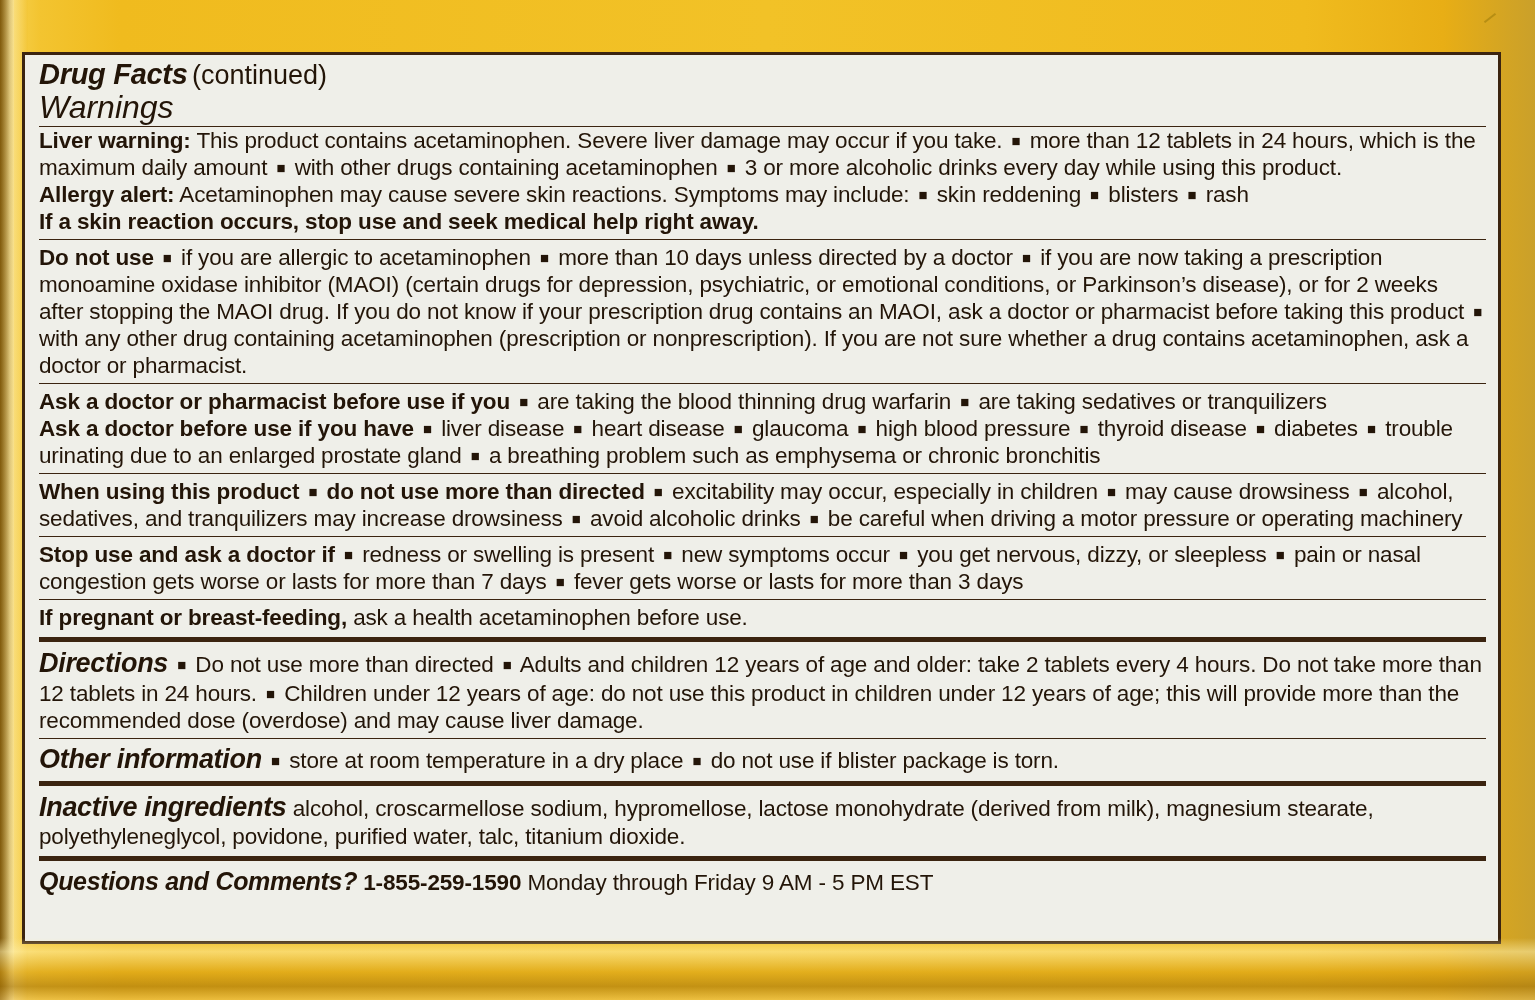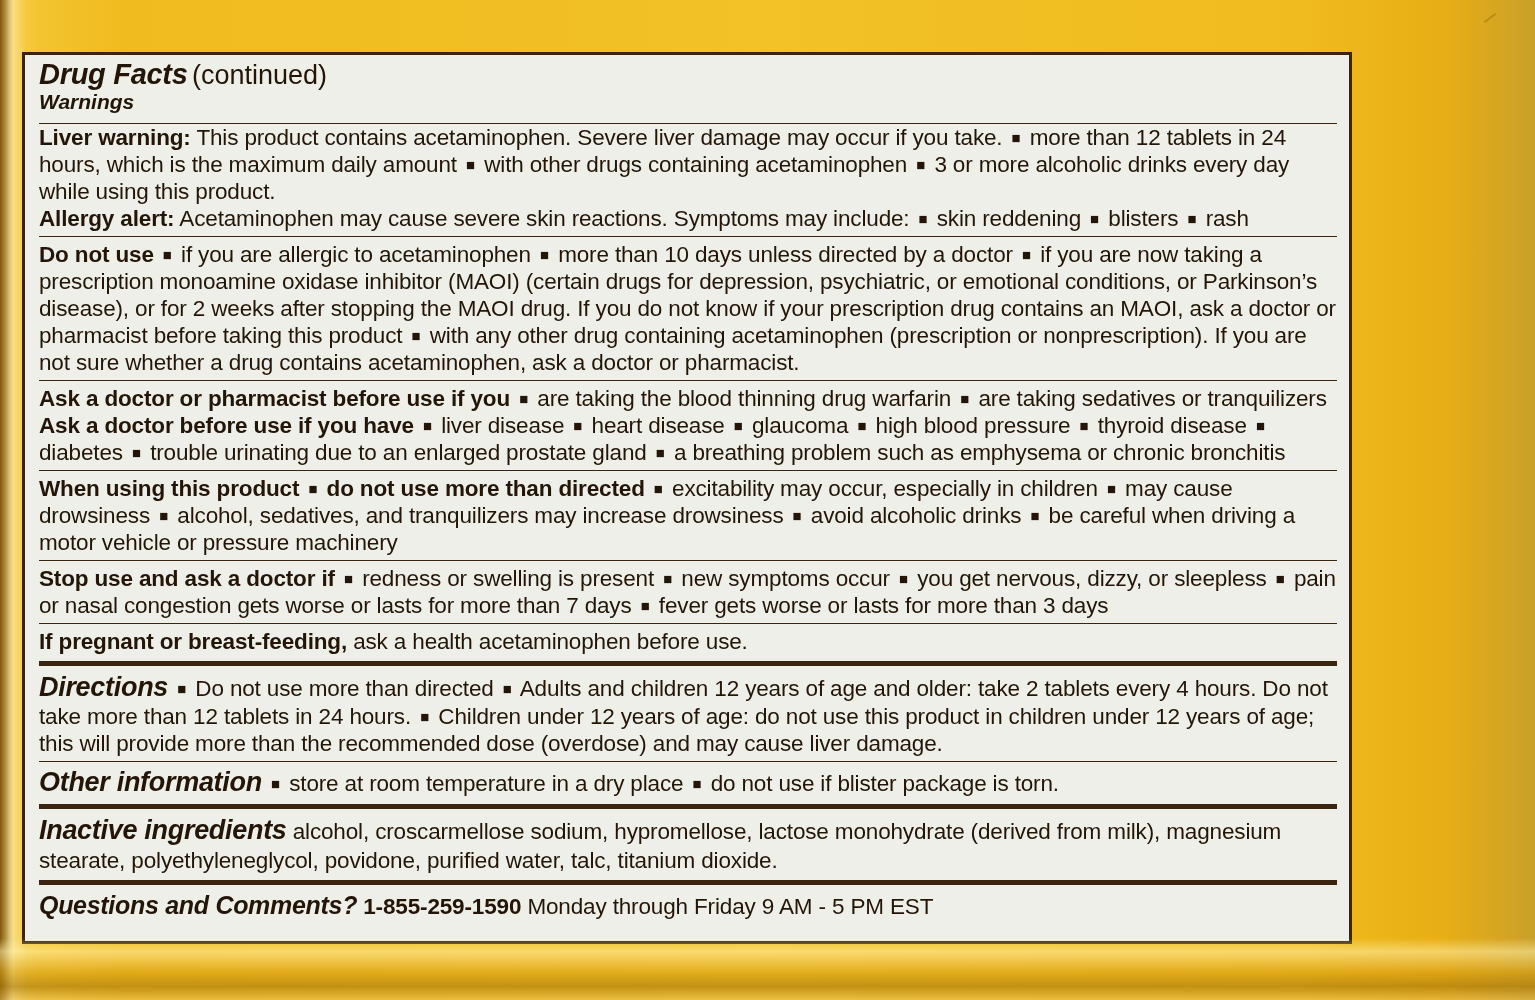--- a/index.html
+++ b/index.html
@@ -43,21 +43,21 @@
     background: linear-gradient(to right,
       rgba(120,80,10,0.45) 0%,
       rgba(255,245,200,0.5) 35%,
       rgba(240,190,40,0.25) 100%);
     pointer-events: none;
   }
   .panel {
     position: absolute;
     left: 22px;
     top: 52px;
-    width: 1330px;
+    width: 1479px;
     height: 892px;
     background: #efefe9;
     border: 3px solid #3b2410;
     box-sizing: border-box;
     color: #231508;
     padding: 0;
   }
   .inner {
     padding: 5px 12px 4px 14px;
     box-sizing: border-box;
@@ -71,25 +71,25 @@
     display: inline;
   }
   .hdr-cont {
     font-size: 27px;
     font-weight: normal;
     font-style: normal;
     display: inline;
   }
   .hdr-row { line-height: 1.02; margin-bottom: 1px; }
   .warnings-h {
-    font-size: 21px;
-    font-weight: bold;
+    font-size: 32px;
+    font-weight: normal;
     font-style: italic;
     line-height: 1.05;
-    margin-bottom: 10px;
+    margin-bottom: 2px;
   }
   .rule {
     border: 0;
     border-top: 1.5px solid #3b2410;
     margin: 4px 0 4px 0;
   }
   .rule-thick {
     border: 0;
     border-top: 5px solid #3b2410;
     margin: 6px 0 5px 0;
@@ -186,20 +186,21 @@
         <span class="b">Allergy alert:</span>
         <span>Acetaminophen may cause severe skin reactions. Symptoms may include:</span>
         <span class="bl">■</span>
         <span>skin reddening</span>
         <span class="bl">■</span>
         <span>blisters</span>
         <span class="bl">■</span>
         <span>rash</span>
       </div>
 
+      <div class="blk b">If a skin reaction occurs, stop use and seek medical help right away.</div>
 
       <hr class="rule">
 
       <div class="blk">
         <span class="b">Do not use</span>
         <span class="bl">■</span>
         <span>if you are allergic to acetaminophen</span>
         <span class="bl">■</span>
         <span>more than 10 days unless directed by a doctor</span>
         <span class="bl">■</span>
@@ -246,21 +247,21 @@
         <span class="b">do not use more than directed</span>
         <span class="bl">■</span>
         <span>excitability may occur, especially in children</span>
         <span class="bl">■</span>
         <span>may cause drowsiness</span>
         <span class="bl">■</span>
         <span>alcohol, sedatives, and tranquilizers may increase drowsiness</span>
         <span class="bl">■</span>
         <span>avoid alcoholic drinks</span>
         <span class="bl">■</span>
-        <span>be careful when driving a motor vehicle or pressure machinery</span>
+        <span>be careful when driving a motor pressure or operating machinery</span>
       </div>
 
       <hr class="rule">
 
       <div class="blk">
         <span class="b">Stop use and ask a doctor if</span>
         <span class="bl">■</span>
         <span>redness or swelling is present</span>
         <span class="bl">■</span>
         <span>new symptoms occur</span>

